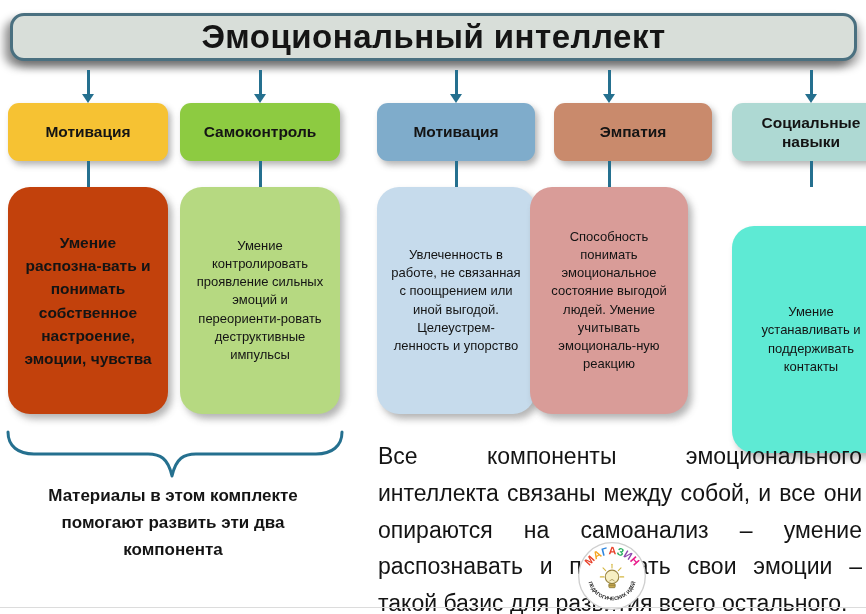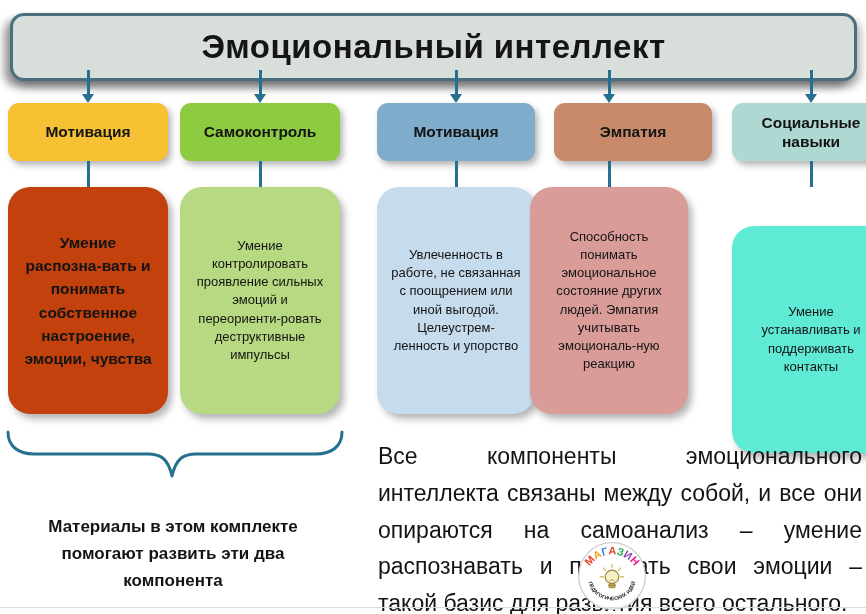--- a/index.html
+++ b/index.html
@@ -2,21 +2,21 @@
 <html><head>
 <meta charset="utf-8">
 <style>
   * { margin:0; padding:0; box-sizing:border-box; }
   html,body { background:#fff; }
   body { font-family:"Liberation Sans","DejaVu Sans",sans-serif; color:#141414; }
   .page { position:relative; width:866px; height:614px; background:#fff; overflow:hidden; margin:0 auto; }
 
   
   .title-bar {
-    position:absolute; left:10px; top:13px; width:847px; height:68px;
+    position:absolute; left:10px; top:13px; width:847px; height:48px;
     border:3px solid #4A7080; border-radius:14px;
     display:flex; align-items:center; justify-content:center;
     box-shadow:-6px 6px 9px rgba(0,0,0,.40), 4px 6px 9px rgba(0,0,0,.28);
   }
   .title-bar span { font-size:33px; font-weight:800; letter-spacing:.5px; color:#151515; }
 
   
   .col { position:absolute; top:70px; display:flex; flex-direction:column; align-items:center; }
   .c1 { left:8px;   width:160px; }
   .c2 { left:180px; width:160px; }
@@ -40,21 +40,21 @@
     width:100%; height:227px; border-radius:22px;
     display:flex; align-items:center; justify-content:center; text-align:center;
     font-size:13px; line-height:1.4; padding:12px 13px;
     box-shadow:4px 5px 7px rgba(90,90,90,.45);
   }
   .bodybox.bold { font-weight:700; font-size:15.5px; line-height:1.5; }
 
   
   .brace { position:absolute; left:0; top:430px; width:350px; height:52px; }
   .note-left {
-    position:absolute; left:22px; top:513px; width:302px;
+    position:absolute; left:22px; top:482px; width:302px;
     text-align:center; font-weight:700; font-size:17px; line-height:1.6;
   }
   .note-right {
     position:absolute; left:378px; top:438px; width:484px;
     font-size:23px; line-height:1.6; text-align:justify;
   }
 
   
   .logo { position:absolute; left:576px; top:540px; width:72px; height:72px; }
 
@@ -114,21 +114,21 @@
   <div class="col c4">
     <div class="arrow">
       <span class="arrow-line" style="background: rgb(37, 112, 143);"></span>
       <span class="arrow-head" style="border-top-color: rgb(37, 112, 143);"></span>
     </div>
     <div class="hdr" style="background: rgb(201, 138, 108); margin-left: 48px;">
       <span>Эмпатия</span>
     </div>
     <div class="conn" style="background: rgb(37, 112, 143);"></div>
     <div class="bodybox" style="background: rgb(217, 156, 152);">
-      <span>Способность понимать эмоциональное состояние других людей. Эмпатия учитывать эмоциональ-ную реакцию</span>
+      <span>Способность понимать эмоциональное состояние выгодой людей. Умение учитывать эмоциональ-ную реакцию</span>
     </div>
   </div>
 
   <div class="col c5">
     <div class="arrow">
       <span class="arrow-line" style="background: rgb(37, 112, 143);"></span>
       <span class="arrow-head" style="border-top-color: rgb(37, 112, 143);"></span>
     </div>
     <div class="hdr" style="background: rgb(174, 217, 211);">
       <span>Социальные навыки</span>

